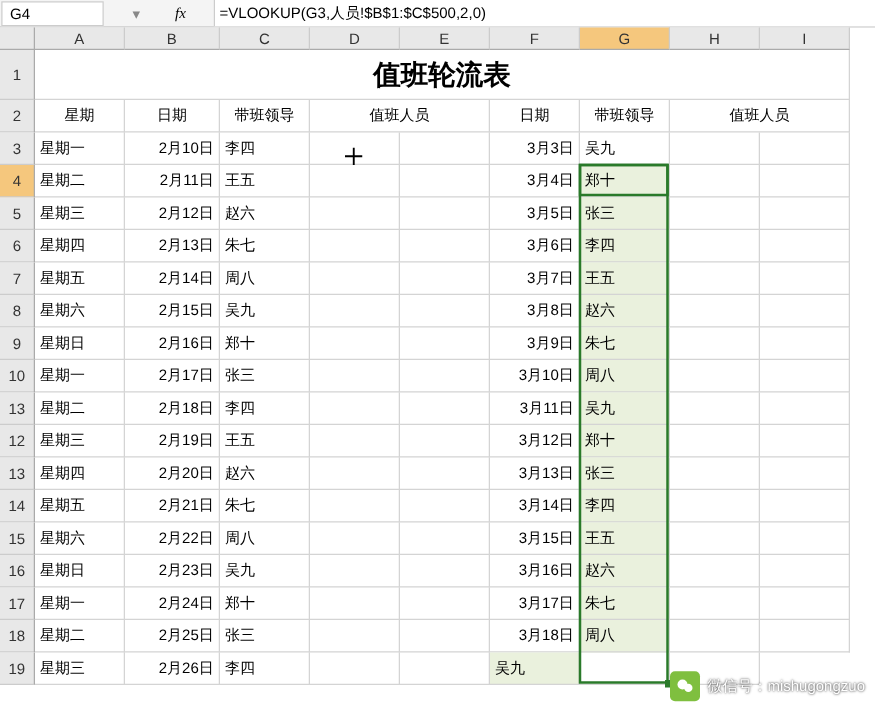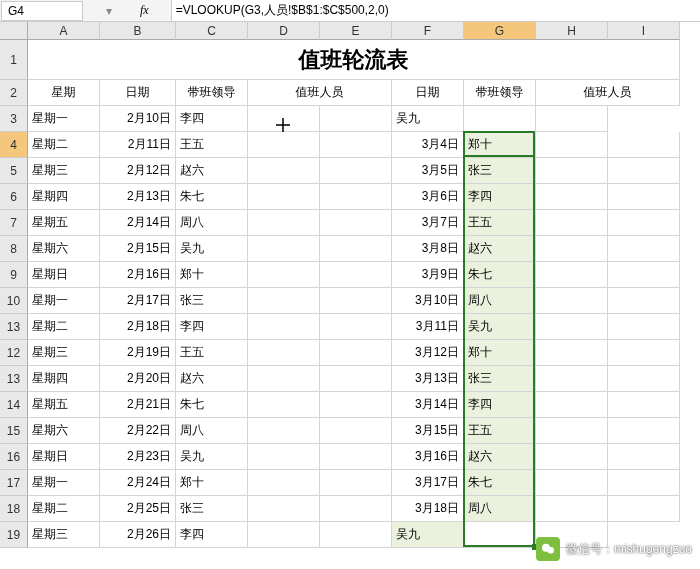--- a/index.html
+++ b/index.html
@@ -96,20 +96,21 @@
           <div class="cell" style="width: 72px; height: 26px;">日期</div>
           <div class="cell" style="width: 72px; height: 26px;">带班领导</div>
           <div class="cell" style="width: 144px; height: 26px;">值班人员</div>
         </div>
         <div class="row">
           <div class="cell" style="width: 72px; height: 26px;">星期一</div>
           <div class="cell ralign" style="width: 76px; height: 26px;">2月10日</div>
           <div class="cell" style="width: 72px; height: 26px;">李四</div>
           <div class="cell" style="width: 72px; height: 26px;"></div>
           <div class="cell" style="width: 72px; height: 26px;"></div>
+          <div class="cell ralign" style="width: 72px; height: 26px;">3月3日</div>
           <div class="cell" style="width: 72px; height: 26px;">吴九</div>
           <div class="cell" style="width: 72px; height: 26px;"></div>
           <div class="cell" style="width: 72px; height: 26px;"></div>
         </div>
         <div class="row">
           <div class="cell" style="width: 72px; height: 26px;">星期二</div>
           <div class="cell ralign" style="width: 76px; height: 26px;">2月11日</div>
           <div class="cell" style="width: 72px; height: 26px;">王五</div>
           <div class="cell" style="width: 72px; height: 26px;"></div>
           <div class="cell" style="width: 72px; height: 26px;"></div>

